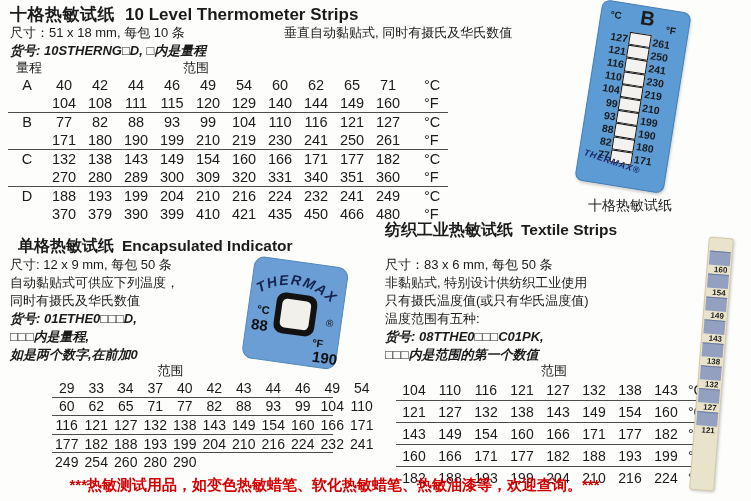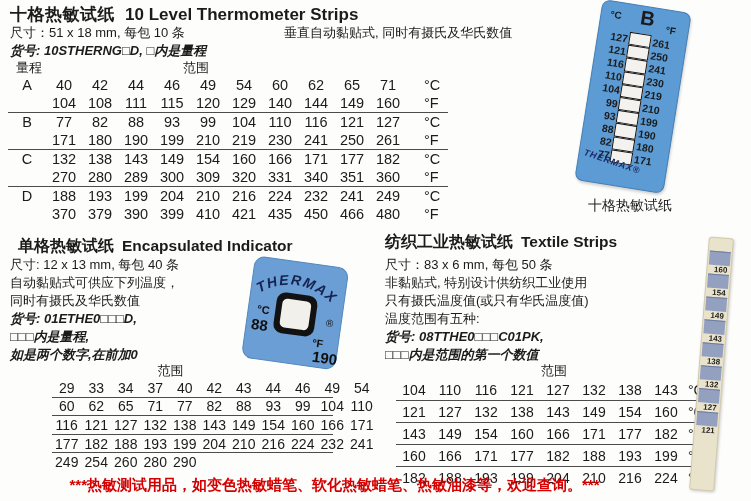--- a/index.html
+++ b/index.html
@@ -250,21 +250,21 @@
         <span class="fv">171</span>
       </div>
     </div>
   <div id="bs-brand">THERMAX®</div>
 </div>
 <div class="abs" id="strip-caption">十格热敏试纸</div>
 
 <div class="abs h2" style="left:18px;top:236px;">
   <span>单格热敏试纸</span><span class="en">Encapsulated Indicator</span>
 </div>
-<div class="abs txt" style="left:10px;top:256px;">尺寸: 12 x 13 mm, 每包 40 条</div>
+<div class="abs txt" style="left:10px;top:256px;">尺寸: 12 x 9 mm, 每包 50 条</div>
 <div class="abs txt" style="left:10px;top:274px;">自动黏贴式可供应下列温度，</div>
 <div class="abs txt" style="left:10px;top:292px;">同时有摄氏及华氏数值</div>
 <div class="abs txt it" style="left:10px;top:310px;">货号: 01ETHE0□□□D,</div>
 <div class="abs txt it" style="left:10px;top:328px;">□□□内是量程,</div>
 <div class="abs txt it" style="left:10px;top:346px;">如是两个数字,在前加0</div>
 <div class="abs txt" style="left:8px;top:362px;width:325px;text-align:center;">范围</div>
 <div class="abs" id="encap-table">
     <div class="encap-row rule">
       <span class="cellc">29</span>
       <span class="cellc">33</span>
@@ -338,21 +338,21 @@
     <rect x="33" y="40" width="41" height="41" rx="9" fill="#121212"></rect>
     <rect x="39" y="46" width="29" height="29" rx="5" fill="#f2f0ea"></rect>
     <text x="15" y="64" font-size="11" font-weight="bold" fill="#101010">°C</text>
     <text x="11" y="81" font-size="15" font-weight="bold" fill="#101010">88</text>
     <text x="85" y="68" font-size="10" fill="#101010">®</text>
     <text x="74" y="90" font-size="11" font-weight="bold" fill="#101010">°F</text>
     <text x="76" y="105" font-size="15" font-weight="bold" fill="#101010">190</text>
   </g>
 </svg>
 
-<div class="abs h2" style="left:385px;top:232px;">
+<div class="abs h2" style="left:385px;top:220px;">
   <span>纺织工业热敏试纸</span><span class="en">Textile Strips</span>
 </div>
 <div class="abs txt" style="left:385px;top:256px;">尺寸：83 x 6 mm, 每包 50 条</div>
 <div class="abs txt" style="left:385px;top:274px;">非黏贴式, 特别设计供纺织工业使用</div>
 <div class="abs txt" style="left:385px;top:292px;">只有摄氏温度值(或只有华氏温度值)</div>
 <div class="abs txt" style="left:385px;top:310px;">温度范围有五种:</div>
 <div class="abs txt it" style="left:385px;top:328px;">货号: 08TTHE0□□□C01PK,</div>
 <div class="abs txt it" style="left:385px;top:346px;">□□□内是范围的第一个数值</div>
 <div class="abs txt" style="left:396px;top:362px;width:316px;text-align:center;">范围</div>
 <div class="abs" id="textile-table">

